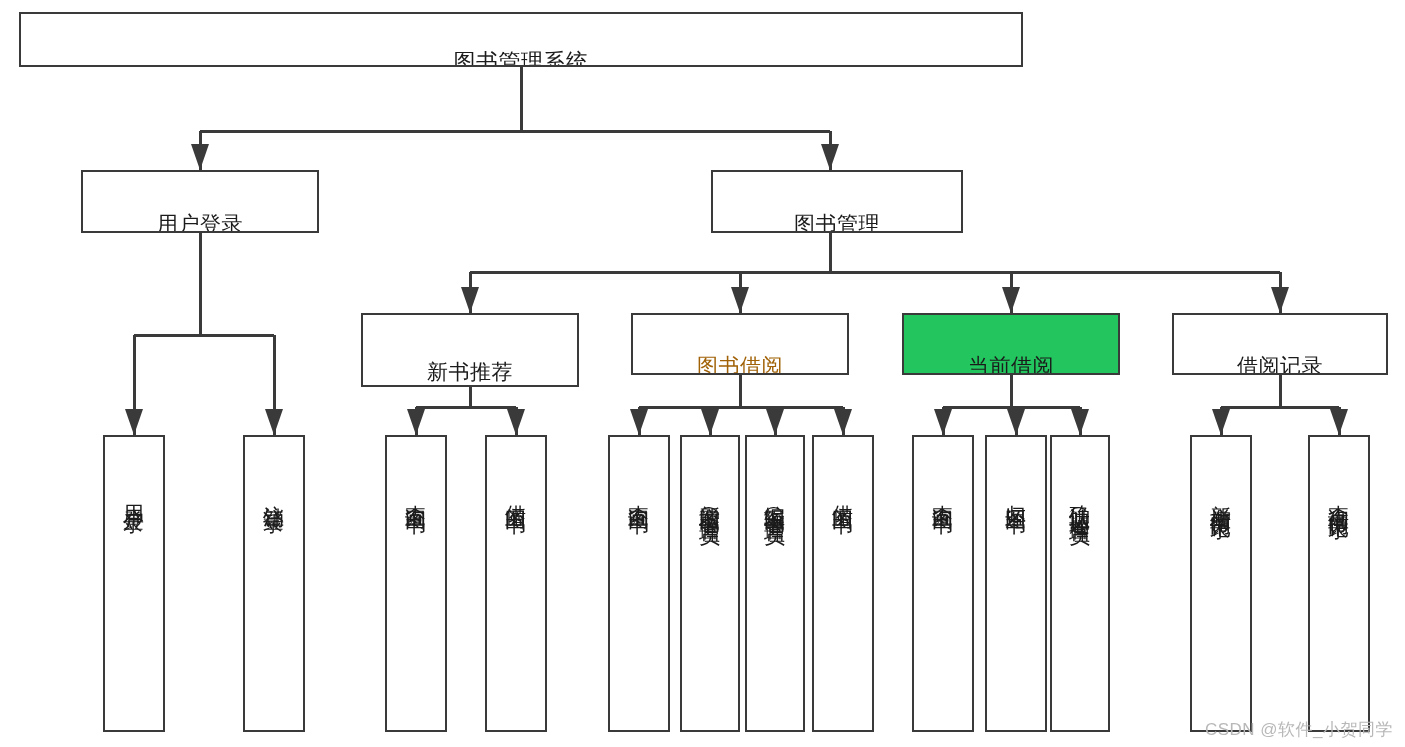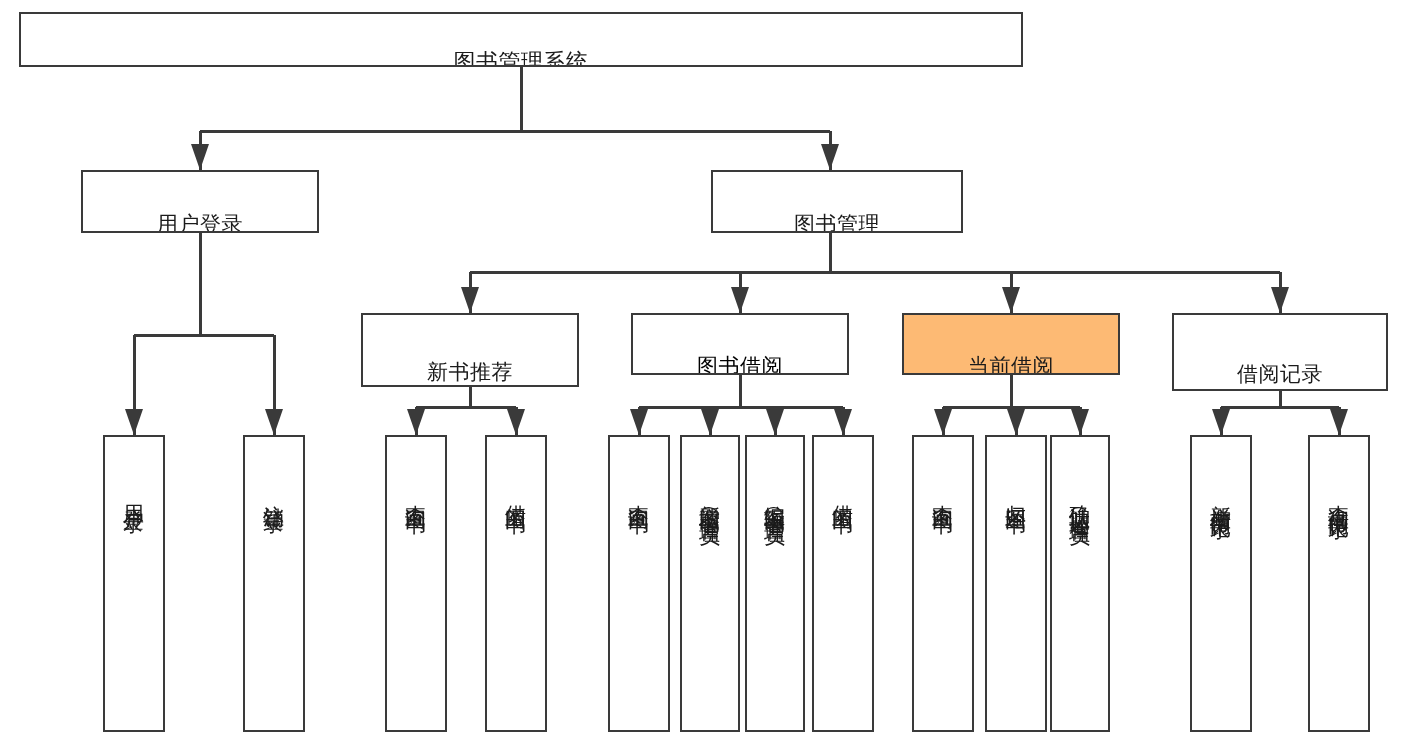--- a/index.html
+++ b/index.html
@@ -138,26 +138,26 @@
       <div class="node-box node-h" style="left: 81px; top: 170px; width: 238px; height: 63px; border-color: rgb(58, 58, 58); background: rgb(255, 255, 255);">
         <span class="node-label" style="color: rgb(27, 27, 27);">用户登录</span>
       </div>
       <div class="node-box node-h" style="left: 711px; top: 170px; width: 252px; height: 63px; border-color: rgb(58, 58, 58); background: rgb(255, 255, 255);">
         <span class="node-label" style="color: rgb(27, 27, 27);">图书管理</span>
       </div>
       <div class="node-box node-h" style="left: 361px; top: 313px; width: 218px; height: 74px; border-color: rgb(58, 58, 58); background: rgb(255, 255, 255);">
         <span class="node-label" style="color: rgb(27, 27, 27);">新书推荐</span>
       </div>
       <div class="node-box node-h" style="left: 631px; top: 313px; width: 218px; height: 62px; border-color: rgb(58, 58, 58); background: rgb(255, 255, 255);">
-        <span class="node-label" style="color: #000000;">图书借阅</span>
+        <span class="node-label" style="color: #a16207;">图书借阅</span>
       </div>
-      <div class="node-box node-h" style="left: 902px; top: 313px; width: 218px; height: 62px; border-color: rgb(58, 58, 58); background: #fdba74;">
+      <div class="node-box node-h" style="left: 902px; top: 313px; width: 218px; height: 62px; border-color: rgb(58, 58, 58); background: #22c55e;">
         <span class="node-label" style="color: rgb(27, 27, 27);">当前借阅</span>
       </div>
-      <div class="node-box node-h" style="left: 1172px; top: 313px; width: 216px; height: 78px; border-color: rgb(58, 58, 58); background: rgb(255, 255, 255);">
+      <div class="node-box node-h" style="left: 1172px; top: 313px; width: 216px; height: 62px; border-color: rgb(58, 58, 58); background: rgb(255, 255, 255);">
         <span class="node-label" style="color: rgb(27, 27, 27);">借阅记录</span>
       </div>
       <div class="node-box node-v" style="left: 103px; top: 435px; width: 62px; height: 297px; border-color: rgb(58, 58, 58); background: rgb(255, 255, 255);">
         <span class="node-label" style="color: rgb(27, 27, 27);">用户登录</span>
       </div>
       <div class="node-box node-v" style="left: 243px; top: 435px; width: 62px; height: 297px; border-color: rgb(58, 58, 58); background: rgb(255, 255, 255);">
         <span class="node-label" style="color: rgb(27, 27, 27);">注销登录</span>
       </div>
       <div class="node-box node-v" style="left: 385px; top: 435px; width: 62px; height: 297px; border-color: rgb(58, 58, 58); background: rgb(255, 255, 255);">
         <span class="node-label" style="color: rgb(27, 27, 27);">查询图书</span>
@@ -186,13 +186,14 @@
       <div class="node-box node-v" style="left: 1050px; top: 435px; width: 60px; height: 297px; border-color: rgb(58, 58, 58); background: rgb(255, 255, 255);">
         <span class="node-label" style="color: rgb(27, 27, 27);">确认归还（管理员）</span>
       </div>
       <div class="node-box node-v" style="left: 1190px; top: 435px; width: 62px; height: 297px; border-color: rgb(58, 58, 58); background: rgb(255, 255, 255);">
         <span class="node-label" style="color: rgb(27, 27, 27);">新增借阅记录</span>
       </div>
       <div class="node-box node-v" style="left: 1308px; top: 435px; width: 62px; height: 297px; border-color: rgb(58, 58, 58); background: rgb(255, 255, 255);">
         <span class="node-label" style="color: rgb(27, 27, 27);">查询借阅记录</span>
       </div>
     </div>
+  <div id="watermark">CSDN @软件_小贺同学</div>
 </div>
 
 </body></html>

